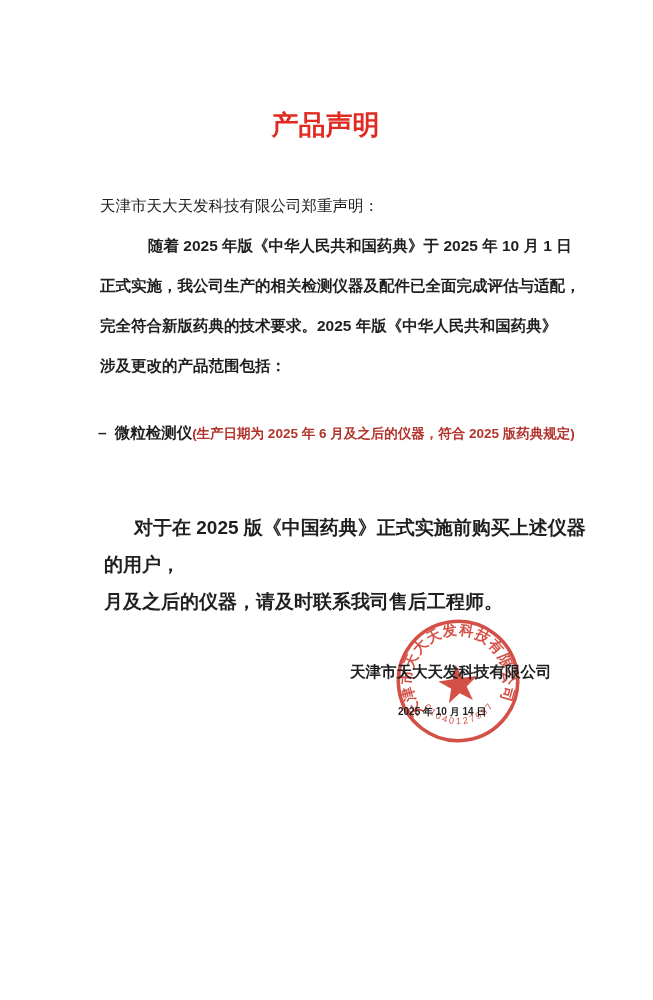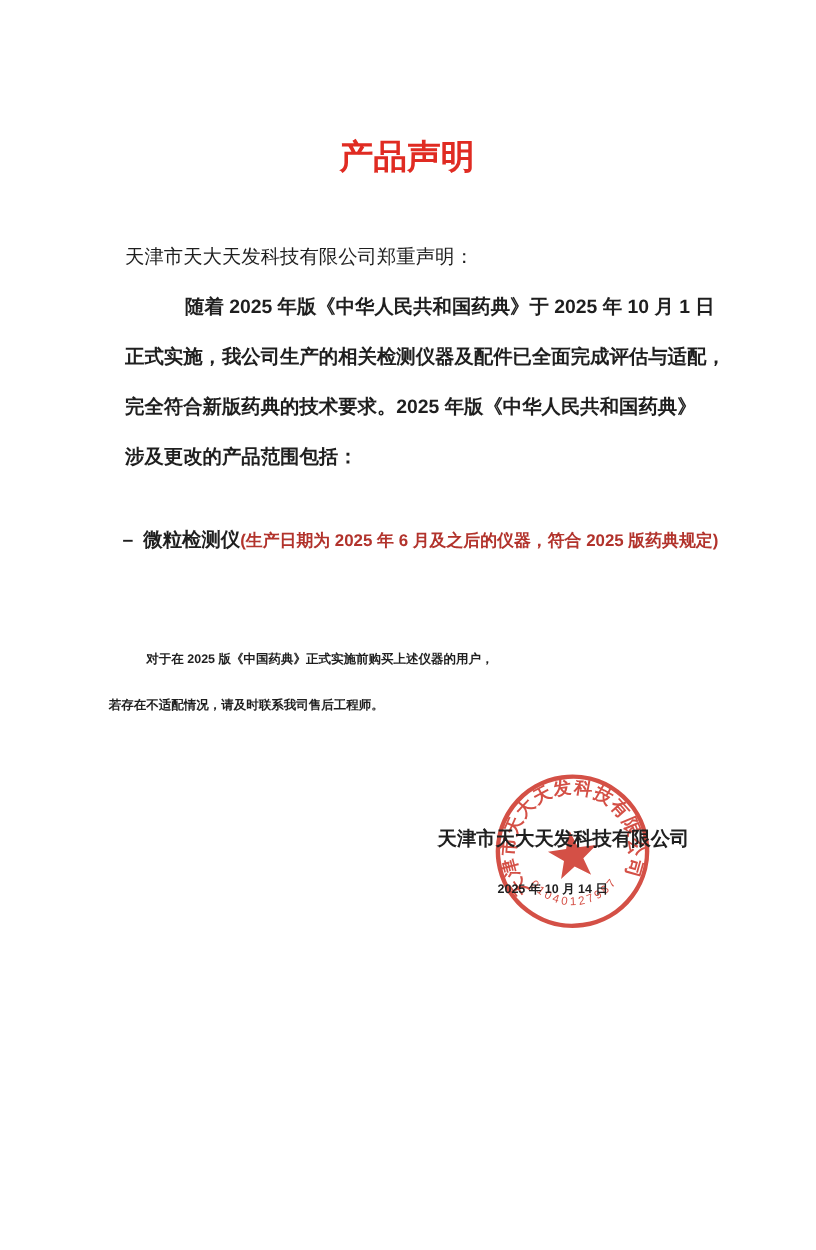--- a/index.html
+++ b/index.html
@@ -53,23 +53,23 @@
   }
   .bullet-dash { display: inline-block; margin-right: 8px; }
   .bullet-note {
     color: #b2332c;
     font-size: 13.5px;
     font-weight: bold;
   }
   .para2 {
     position: absolute;
     top: 509px;
-    left: 87px;
+    left: 104px;
     width: 482px;
-    font-size: 10px;
+    font-size: 19px;
     font-weight: bold;
     line-height: 37px;
     z-index: 2;
   }
   .company-sig {
     position: absolute;
     top: 661px;
     left: 350px;
     font-size: 15.5px;
     font-weight: bold;
@@ -113,21 +113,21 @@
   </div>
 
   <div class="bullets">
     <div class="bullet-line">
       <span class="bullet-dash">–</span><span>微粒检测仪</span><span class="bullet-note">(生产日期为 2025 年 6 月及之后的仪器，符合 2025 版药典规定)</span>
     </div>
   </div>
 
   <div class="para2">
     <div class="line indent2">对于在 2025 版《中国药典》正式实施前购买上述仪器的用户，</div>
-    <div class="line">若存在不适配情况，请及时联系我司售后工程师。</div>
+    <div class="line">月及之后的仪器，请及时联系我司售后工程师。</div>
   </div>
 
   <svg class="stamp" viewBox="0 0 140 140" xmlns="http://www.w3.org/2000/svg">
     <circle cx="70" cy="70" r="58" fill="none" stroke="#cf382d" stroke-width="3.5"></circle>
     <path id="ringPath" d="M 33.14 95.81 A 45 45 0 1 1 106.86 95.81" fill="none"></path>
     <path id="serialPath" d="M 33.63 91 A 42 42 0 0 0 106.37 91" fill="none"></path>
     <text font-size="14" letter-spacing="1" fill="#cf382d" font-weight="bold">
       <textPath href="#ringPath">天津市天大天发科技有限公司</textPath>
     </text>
     <text font-size="9" letter-spacing="2.2" fill="#cf382d">

